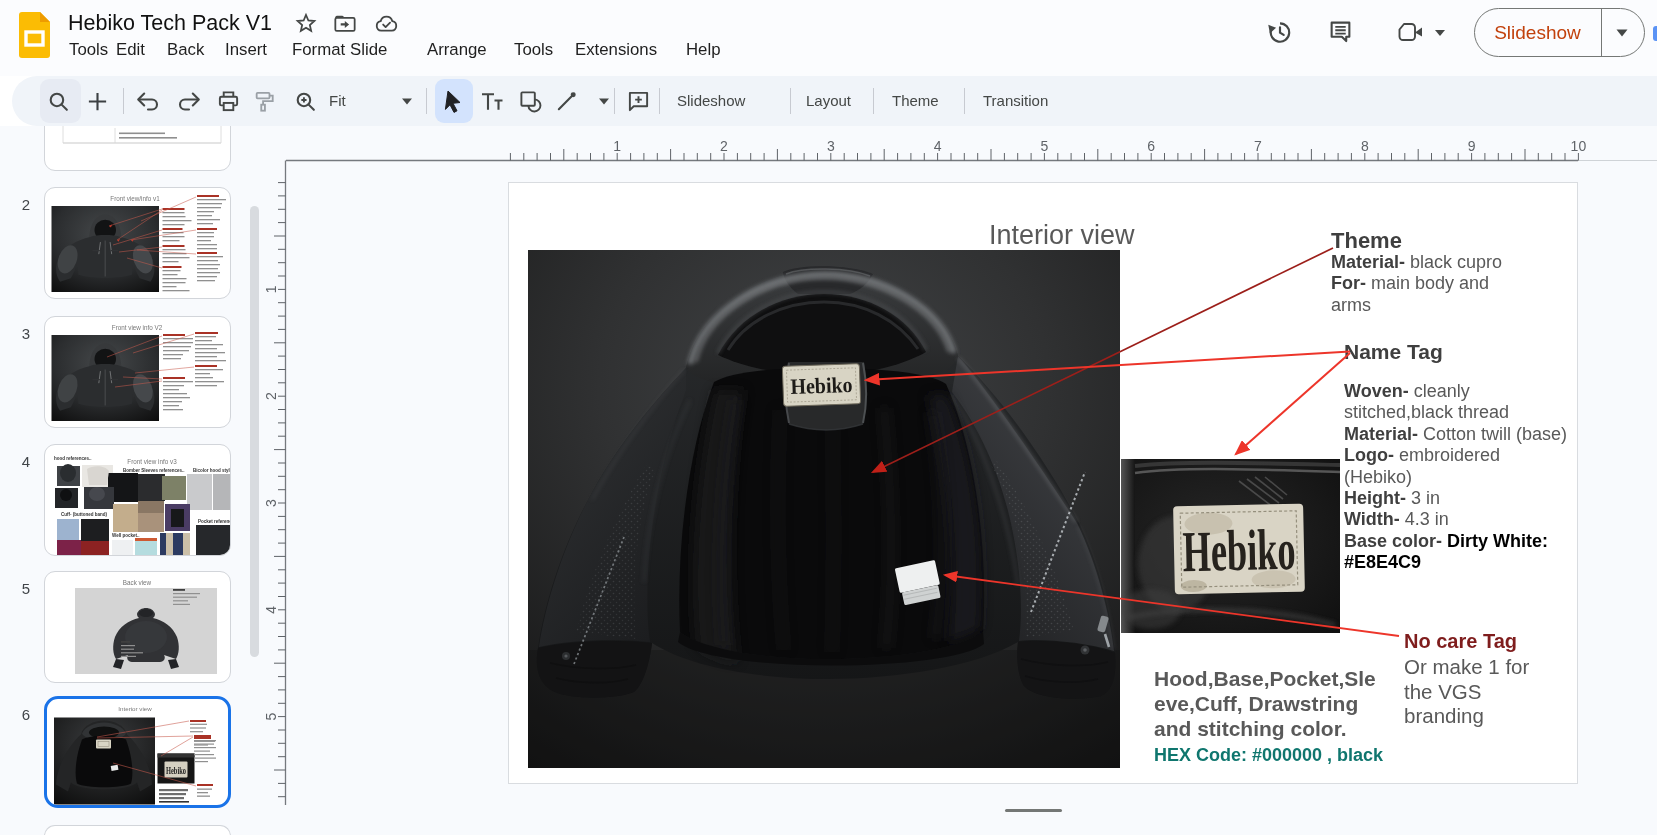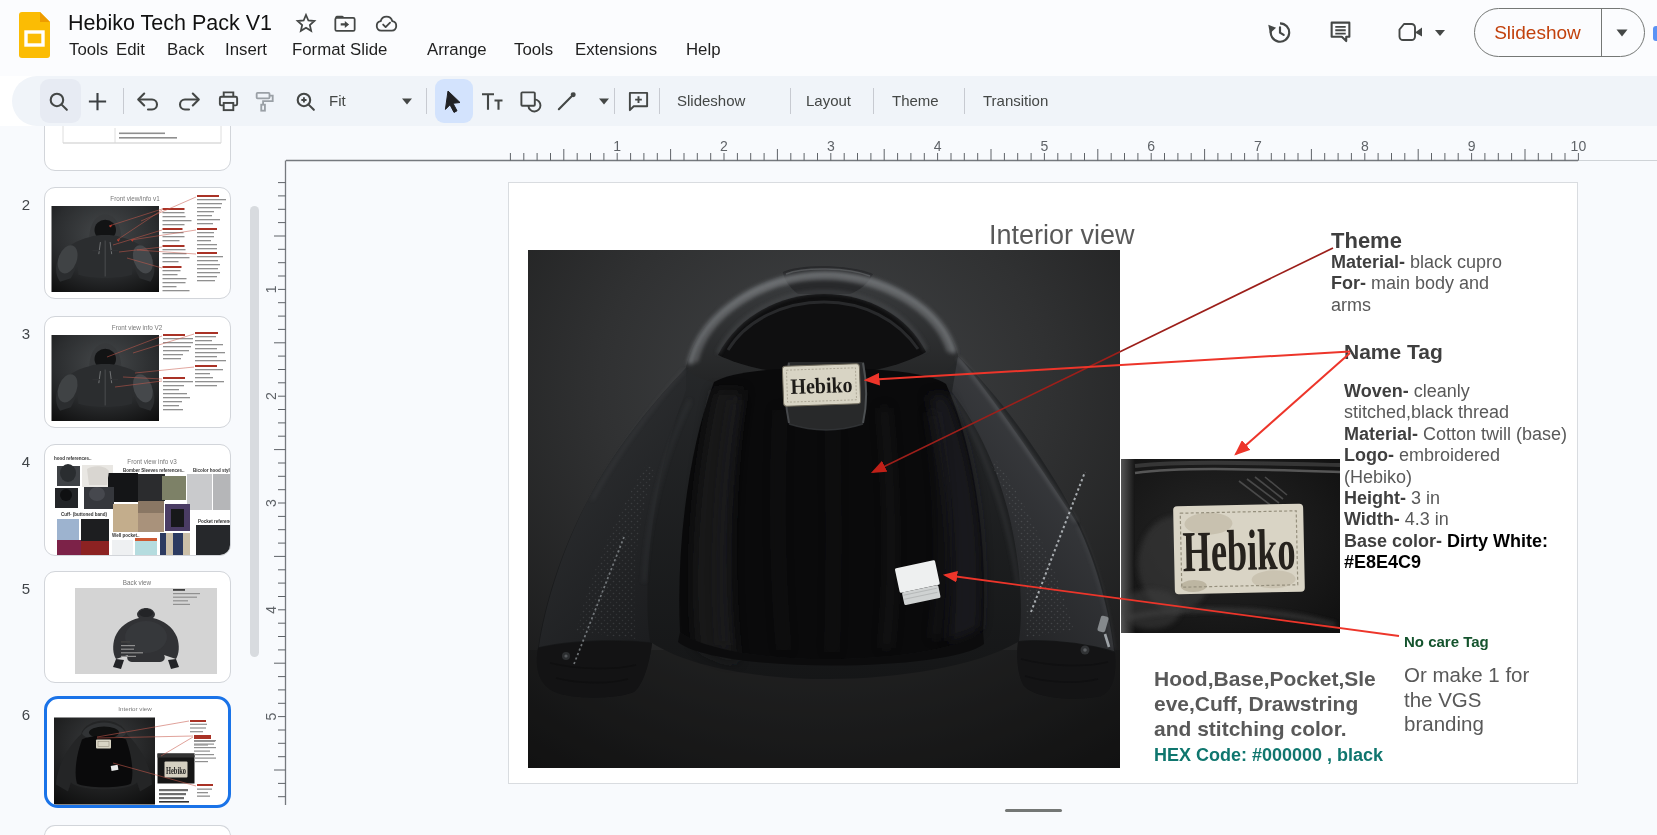--- a/index.html
+++ b/index.html
@@ -763,21 +763,21 @@
         stitched,black thread<br>
         <b style="color:#3f3f3f">Material-</b> Cotton twill (base)<br>
         <b style="color:#3f3f3f">Logo-</b> embroidered<br>
         (Hebiko)<br>
         <b style="color:#3f3f3f">Height-</b> 3 in<br>
         <b style="color:#3f3f3f">Width-</b> 4.3 in<br>
         <b style="color:#3f3f3f">Base color-</b> <b style="color:#000">Dirty White:</b><br>
         <b style="color:#000">#E8E4C9</b>
       </div>
       <div class="abs" style="left:895px;top:446px;width:175px;font-size:20.5px;line-height:24.6px;color:#595959">
-        <div style="font-size:15px;font-weight:bold;color:#14532d;line-height:25px;margin-bottom:9px">No care Tag</div>
+        <div style="font-size:20px;font-weight:bold;color:#7f1d1d;line-height:25px;margin-bottom:1px">No care Tag</div>
         Or make 1 for<br>the VGS<br>branding
       </div>
       <div class="abs" style="left:645px;top:483px;width:240px;font-size:21px;line-height:25px;font-weight:bold;color:#595959">
         Hood,Base,Pocket,Sle<br>eve,Cuff, Drawstring<br>and stitching color.<br>
         <span style="font-size:18px;color:#0f766e">HEX Code: #000000 , black</span>
       </div>
 
       <svg class="abs" style="left:0;top:0" width="1070" height="602" viewBox="0 0 1070 602">
         <defs>
           <marker id="ahA" viewBox="0 0 10 8" refX="8.5" refY="4" markerWidth="9" markerHeight="7.2" orient="auto-start-reverse">

